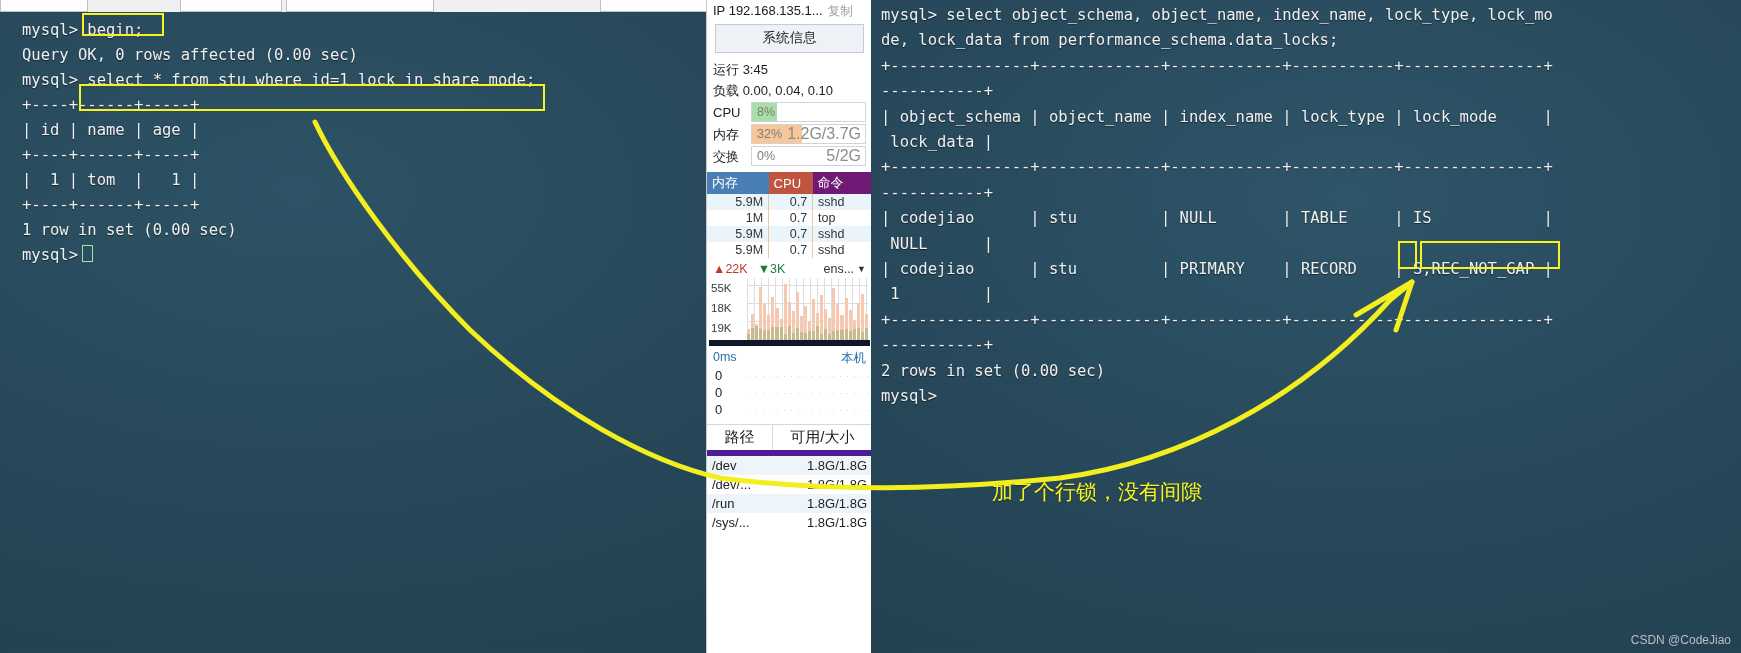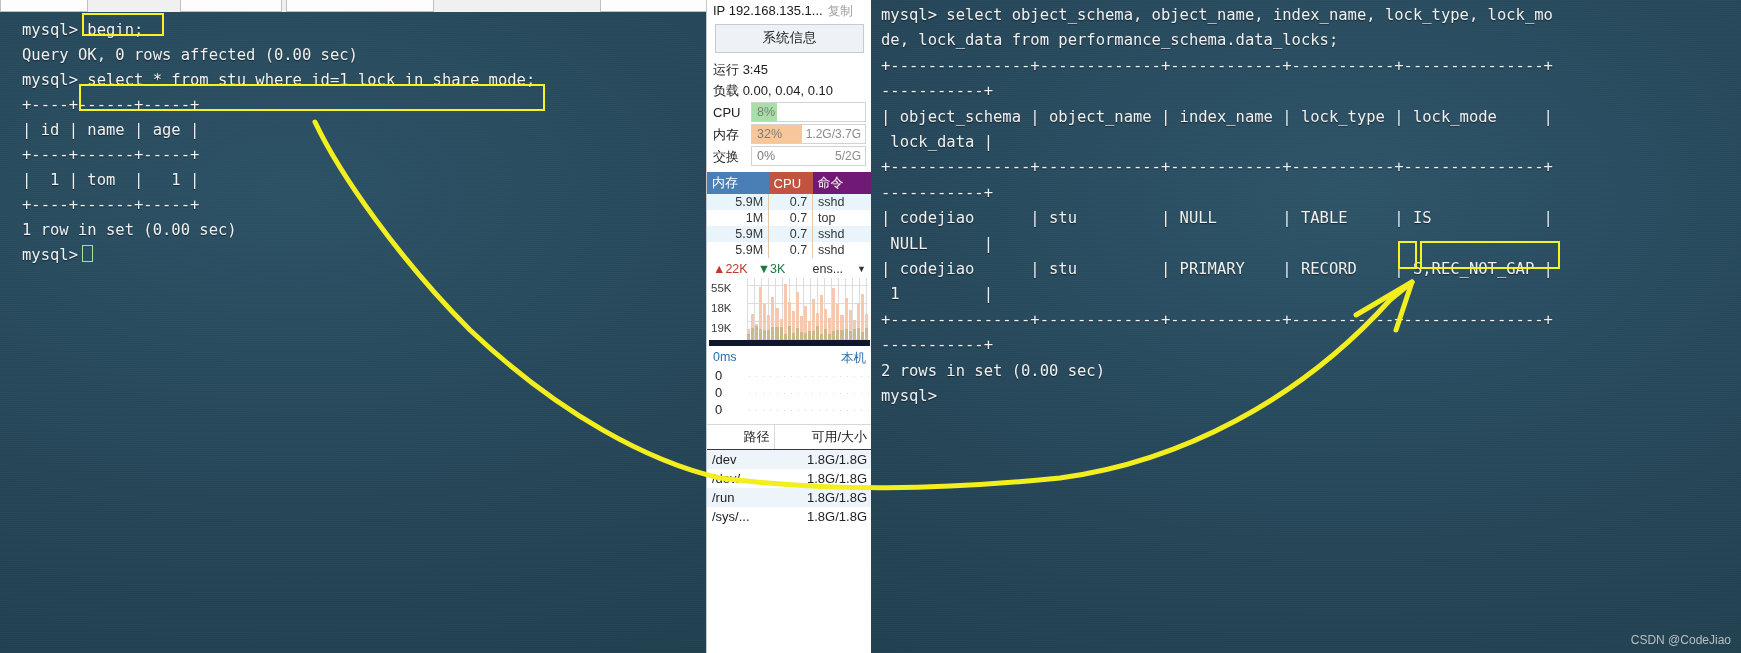--- a/index.html
+++ b/index.html
@@ -136,21 +136,21 @@
     background: #fff;
     overflow: hidden;
   }
   .meter .fill { position: absolute; left: 0; top: 0; bottom: 0; }
   .meter .pct {
     position: absolute; left: 5px; top: 0; line-height: 18px;
     font-size: 12.5px; color: #7c7c7c;
   }
   .meter .right {
     position: absolute; right: 4px; top: 0; line-height: 18px;
-    font-size: 12px; color: #8b8b8b;
+    font-size: 16px; color: #8b8b8b;
   }
 
   
   .ptable { margin-top: 5px; width: 100%; border-collapse: collapse; }
   .ptable th {
     font-weight: normal;
     color: #fff;
     font-size: 13px;
     padding: 2px 5px;
     text-align: left;
@@ -170,21 +170,21 @@
   .ptable tr.prow:nth-child(even) { background: #eaf5fb; }
 
   
   .net-head {
     display: flex; align-items: center; gap: 10px;
     padding: 4px 6px 2px;
     font-size: 12.5px;
   }
   .up { color: #c0392b; }
   .down { color: #1c7a3a; }
-  .iface { margin-left: auto; color: #333; display: flex; align-items: center; gap: 14px; }
+  .iface { margin-left: auto; color: #333; display: flex; align-items: center; gap: 3px; }
   .caret { font-size: 9px; }
 
   .graph-wrap { position: relative; height: 62px; margin: 0 2px 0 2px; border-bottom: 6px solid #0f172a; }
   .graph-axis {
     position: absolute; left: 2px; top: 0; width: 34px;
     font-size: 11.5px; color: #3a3a3a; line-height: 20px;
   }
   .graph-area {
     position: absolute; left: 38px; right: 2px; top: 0; bottom: 0;
     background-image:
@@ -208,23 +208,23 @@
     flex: 1; height: 14px;
     background-image: repeating-linear-gradient(90deg, #d8d8d8 0 1px, transparent 1px 7px);
     background-position: 0 7px;
     background-repeat: repeat-x;
     background-size: auto 1px;
   }
 
   
   .dtable { width: 100%; border-collapse: collapse; margin-top: 6px; border-top: 1px solid #d8d8d8;}
   .dtable th {
-    font-weight: normal; font-size: 13px; color: #1b1b1b;
-    text-align: right; padding: 3px 5px;
-    border-bottom: 1px solid #4c1d95;
+    font-weight: normal; font-size: 15px; color: #1b1b1b;
+    text-align: center; padding: 3px 5px;
+    border-bottom: 6px solid #4c1d95;
     border-right: 1px solid #d8d8d8;
   }
   .dtable th:last-child { border-right: none; }
   .dtable td {
     font-size: 13px; padding: 2px 5px; color: #222;
   }
   .dtable td.sz { text-align: right; }
   .dtable tr:nth-child(even) td { background: #eef5fa; }
 
   
@@ -536,15 +536,16 @@
     <path d="M315,122 C340,175 400,260 470,330 C560,415 650,462 720,478 C830,492 940,490 1060,478
              C1180,462 1300,400 1390,300 L1412,282" fill="none" stroke="#f3ee1d" stroke-width="5" stroke-linecap="round"></path>
     <path d="M1412,282 L1356,315 M1412,282 L1396,330" fill="none" stroke="#f3ee1d" stroke-width="5" stroke-linecap="round"></path>
   </svg>
 
   <div class="hl-box" style="left:82px;top:13px;width:82px;height:23px;"></div>
   <div class="hl-box" style="left:79px;top:84px;width:466px;height:27px;"></div>
   <div class="hl-box" style="left:1398px;top:241px;width:19px;height:28px;"></div>
   <div class="hl-box" style="left:1420px;top:241px;width:140px;height:28px;"></div>
 
+  <div class="note-cn" style="left:992px;top:478px;">加了个行锁，没有间隙</div>
 </div>
 
 <div id="watermark">CSDN @CodeJiao</div>
 
 </body></html>

